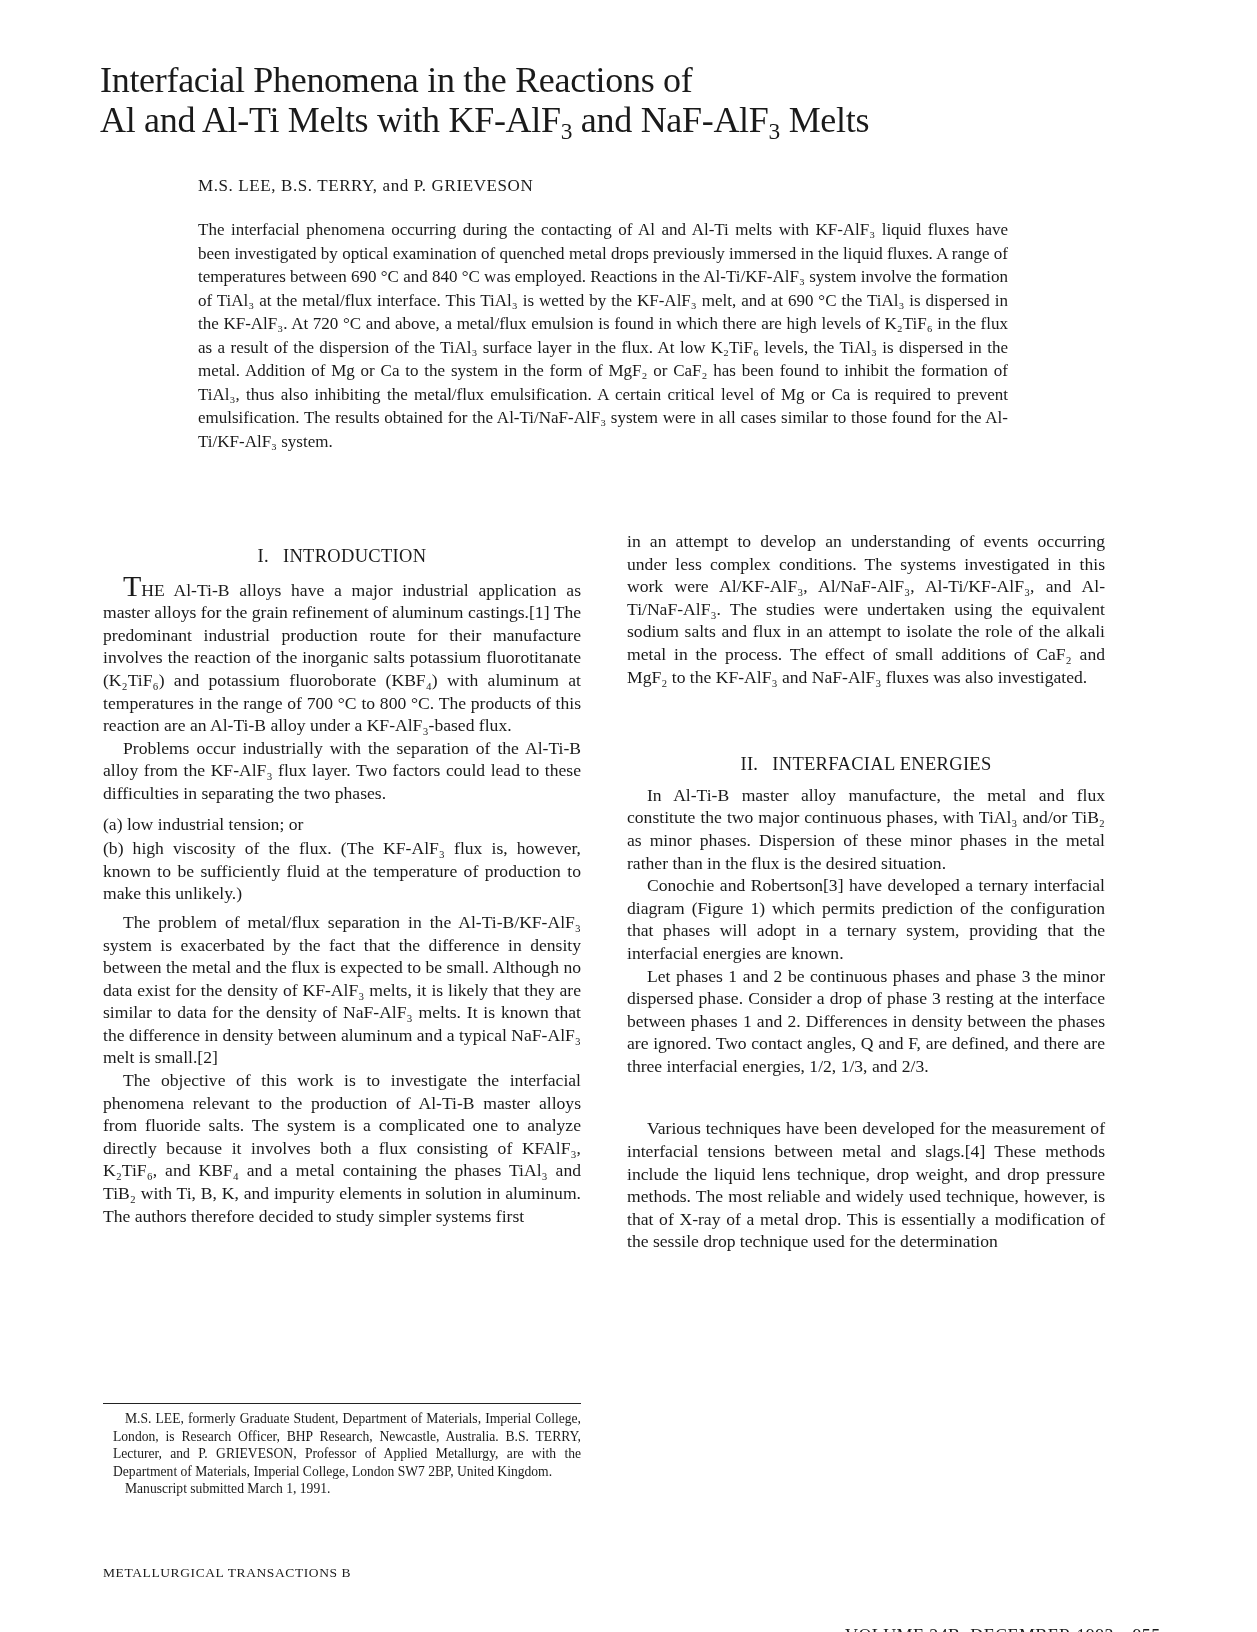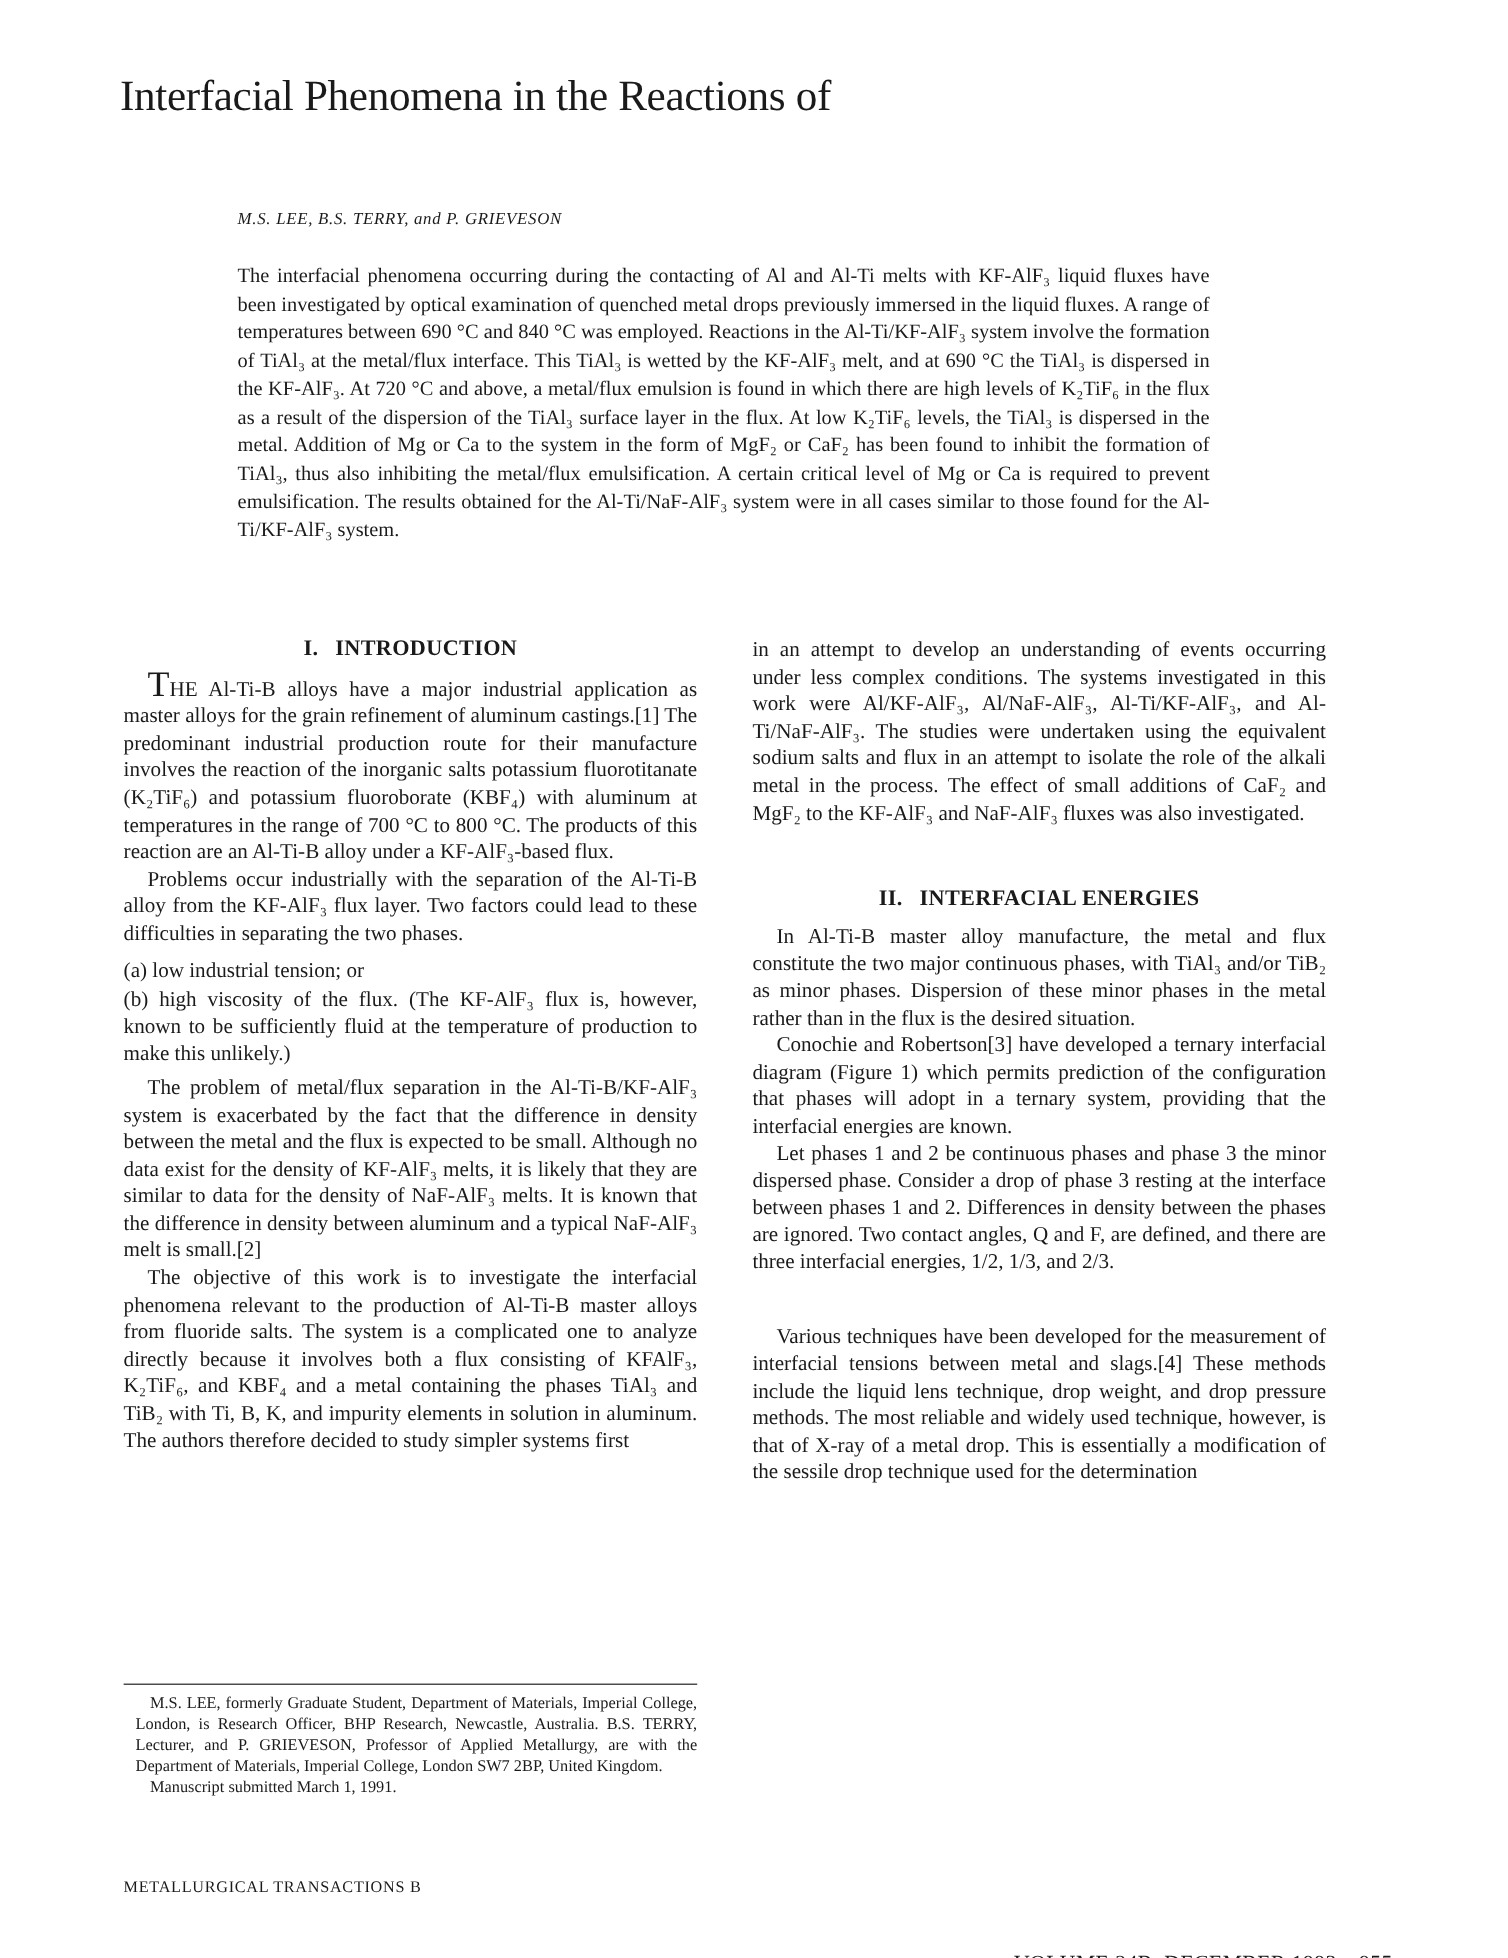--- a/index.html
+++ b/index.html
@@ -1,43 +1,44 @@
 <!DOCTYPE html>
 <html><head>
 <meta charset="utf-8">
 <style>
   html, body { margin: 0; padding: 0; background: #ffffff; }
   body { width: 1257px; height: 1632px; position: relative; overflow: hidden; color: #1a1a1a; font-family: "Liberation Serif", serif; }
   .title { position: absolute; left: 100px; top: 60px; width: 1000px; font-family: Liberation Serif, serif; font-size: 36px; line-height: 40px; letter-spacing: -0.3px; }
   .title .line { display: block; white-space: nowrap; }
-  .authors { position: absolute; left: 198px; top: 176px; font-size: 14px; letter-spacing: 0.6px; font-style: italic; }
+  .authors { position: absolute; left: 198px; top: 176px; font-size: 17px; letter-spacing: 0.6px; }
   .abstract { position: absolute; left: 198px; top: 218px; width: 810px; font-size: 17px; line-height: 23.5px; text-align: justify; }
   .col { position: absolute; top: 530px; width: 478px; font-size: 17.6px; line-height: 22.6px; }
   .col.left { left: 103px; }
   .col.right { left: 627px; }
   .col p { margin: 0; text-align: justify; text-indent: 20px; }
   .col p.noindent { text-indent: 0; }
   .col p.list { text-indent: 0; margin-top: 2px; }
-  .heading { text-align: center; font-weight: bold; font-size: 18.5px; letter-spacing: 0.3px; margin: 0 0 8px 0; }
+  .heading { text-align: center; font-weight: normal; font-size: 18.5px; letter-spacing: 0.3px; margin: 15px 0 8px 0; }
   .heading .num { margin-right: 14px; }
   .dropcap { font-size: 30px; line-height: 20px; }
   .gap-a { height: 6px; }
   .gap-h { height: 50px; }
   .footnote-rule { position: absolute; left: 103px; top: 1403px; width: 478px; border-top: 1px solid #222; }
   .footnote { position: absolute; left: 113px; top: 1410px; width: 468px; font-size: 13.6px; line-height: 17.6px; text-align: justify; }
   .footnote p { margin: 0; text-indent: 12px; }
   .footer-left { position: absolute; left: 103px; top: 1565px; font-size: 13.5px; letter-spacing: 0.6px; }
   .footer-right { position: absolute; left: 845px; top: 1626px; font-size: 18px; letter-spacing: 0.4px; }
   sub { font-size: 0.65em; vertical-align: -0.3em; line-height: 0; }
 </style>
 </head>
 <body>
 
 <h1 class="title" style="margin:0;font-weight:normal;">
   <span class="line">Interfacial Phenomena in the Reactions of</span>
+  <span class="line"><span>Al and Al-Ti Melts with KF-AlF</span><sub>3</sub><span> and NaF-AlF</span><sub>3</sub><span> Melts</span></span>
 </h1>
 
 <div class="authors">M.S. LEE, B.S. TERRY, and P. GRIEVESON</div>
 
 <div class="abstract">The interfacial phenomena occurring during the contacting of Al and Al-Ti melts with KF-AlF₃ liquid fluxes have been investigated by optical examination of quenched metal drops previously immersed in the liquid fluxes. A range of temperatures between 690 °C and 840 °C was employed. Reactions in the Al-Ti/KF-AlF₃ system involve the formation of TiAl₃ at the metal/flux interface. This TiAl₃ is wetted by the KF-AlF₃ melt, and at 690 °C the TiAl₃ is dispersed in the KF-AlF₃. At 720 °C and above, a metal/flux emulsion is found in which there are high levels of K₂TiF₆ in the flux as a result of the dispersion of the TiAl₃ surface layer in the flux. At low K₂TiF₆ levels, the TiAl₃ is dispersed in the metal. Addition of Mg or Ca to the system in the form of MgF₂ or CaF₂ has been found to inhibit the formation of TiAl₃, thus also inhibiting the metal/flux emulsification. A certain critical level of Mg or Ca is required to prevent emulsification. The results obtained for the Al-Ti/NaF-AlF₃ system were in all cases similar to those found for the Al-Ti/KF-AlF₃ system.</div>
 
 <div class="col left">
   <div class="heading"><span class="num">I.</span><span>INTRODUCTION</span></div>
   <p><span class="dropcap">T</span><span>HE Al-Ti-B alloys have a major industrial application as master alloys for the grain refinement of aluminum castings.[1] The predominant industrial production route for their manufacture involves the reaction of the inorganic salts potassium fluorotitanate (K₂TiF₆) and potassium fluoroborate (KBF₄) with aluminum at temperatures in the range of 700 °C to 800 °C. The products of this reaction are an Al-Ti-B alloy under a KF-AlF₃-based flux.</span></p>
   <p>Problems occur industrially with the separation of the Al-Ti-B alloy from the KF-AlF₃ flux layer. Two factors could lead to these difficulties in separating the two phases.</p>

